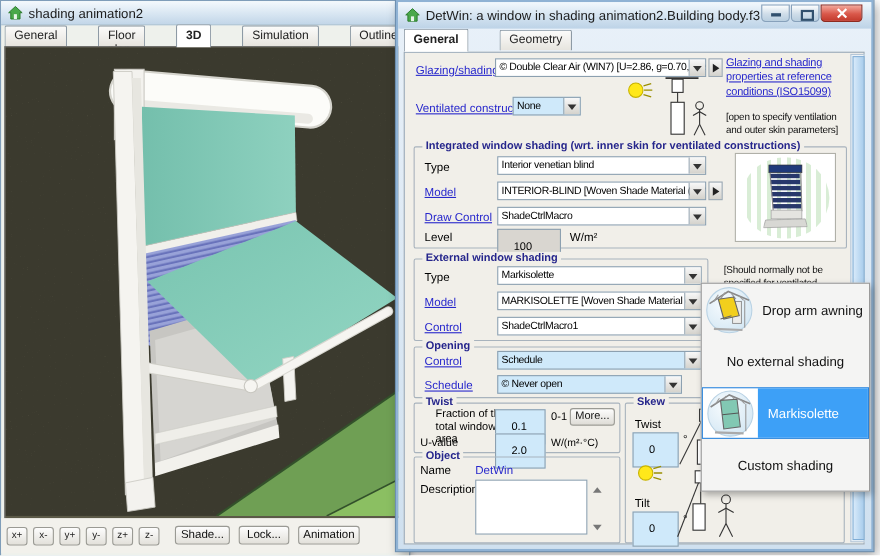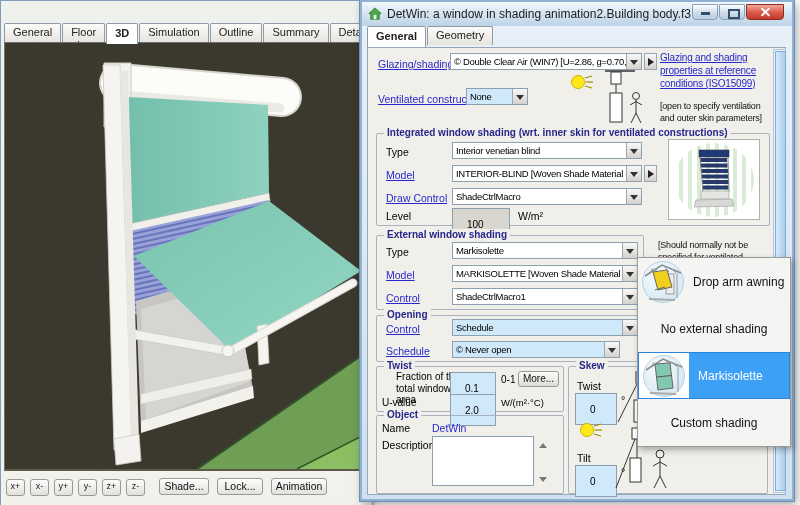--- a/index.html
+++ b/index.html
@@ -2,21 +2,21 @@
 <html><head>
 <meta charset="utf-8">
 <style>
   html,body{margin:0;padding:0;background:#fff;font-family:"Liberation Sans",sans-serif;}
   .screen{position:relative;width:800px;height:505px;background:#fff;overflow:hidden;}
   .abs{position:absolute;}
   
   .win{position:absolute;border:1px solid #7f9db9;background:#eef1ec;box-shadow:1px 2px 6px rgba(0,0,0,.25);}
   .titlebar{position:absolute;left:0;right:0;top:0;height:22px;background:linear-gradient(#f4f9fd,#d8e6f2 55%,#c2d6e8);display:flex;align-items:center;padding-left:6px;box-sizing:border-box;border-bottom:1px solid #a8c0d4;}
   .titlebar .ttl{font-size:12px;color:#1c1c1c;margin-left:5px;white-space:nowrap;overflow:hidden;}
-  .tabrow{position:absolute;left:0;right:0;display:flex;align-items:flex-start;padding-left:3px;}
+  .tabrow{position:absolute;left:0;right:0;display:flex;align-items:center;padding-left:3px;gap:27px;}
   .tab{font-size:11px;color:#222;background:linear-gradient(#fbfbfa,#e6e4de);border:1px solid #8d9aa5;border-bottom:none;border-radius:2px 2px 0 0;padding:2px 8px 3px 8px;margin-right:1px;height:13px;line-height:13px;}
   .tab.active{background:#fff;font-weight:bold;height:15px;line-height:15px;position:relative;z-index:2;}
   
   .lwin{left:0;top:0;width:371px;height:504px;}
   .lwin .tabrow{top:22px;height:19px;}
   .viewport{position:absolute;left:3px;top:41px;width:364px;height:428px;border:1px solid #6f6f6f;background:#5b5947;overflow:hidden;}
   .ltoolbar{position:absolute;left:0;right:0;top:470px;height:32px;background:#f2f1ec;}
   .axisbtn{position:absolute;top:8px;width:17px;height:15px;font-size:9px;line-height:13px;text-align:center;background:linear-gradient(#fdfdfd,#e2e0da);border:1px solid #9a9a94;border-radius:3px;color:#222;}
   .barbtn{position:absolute;top:7px;height:17px;font-size:10.5px;line-height:15px;text-align:center;background:linear-gradient(#fdfdfd,#e2e0da);border:1px solid #9a9a94;border-radius:3px;color:#111;box-sizing:border-box;}
   
@@ -65,20 +65,27 @@
   .mitem.center .mlabel{margin-left:0;}
   .mitem.sel{border:1px solid #2a84dc;background:#fff;}
   .mitem.sel .mlabel{background:#3da0f7;color:#fff;align-self:stretch;flex:1;display:flex;align-items:center;padding-left:9px;margin-left:3px;}
 </style>
 </head>
 <body>
 
 <div class="screen">
 
   <div class="win lwin">
+    <div class="titlebar">
+      <svg width="14" height="14" viewBox="0 0 16 16">
+          <path d="M8 1 L15 7.5 L12.8 7.5 L12.8 14 L3.2 14 L3.2 7.5 L1 7.5 Z" fill="#4aa84a" stroke="#2a7a2a" stroke-width="1"></path>
+          <rect x="6.4" y="9" width="3.2" height="5" fill="#e8f4e8"></rect>
+        </svg>
+      <span class="ttl">shading animation2</span>
+    </div>
     <div class="tabrow">
       <div class="tab">General</div>
       <div class="tab">Floor plan</div>
       <div class="tab active">3D</div>
       <div class="tab">Simulation</div>
       <div class="tab">Outline</div>
       <div class="tab">Summary</div>
       <div class="tab">Details</div>
     </div>
 

